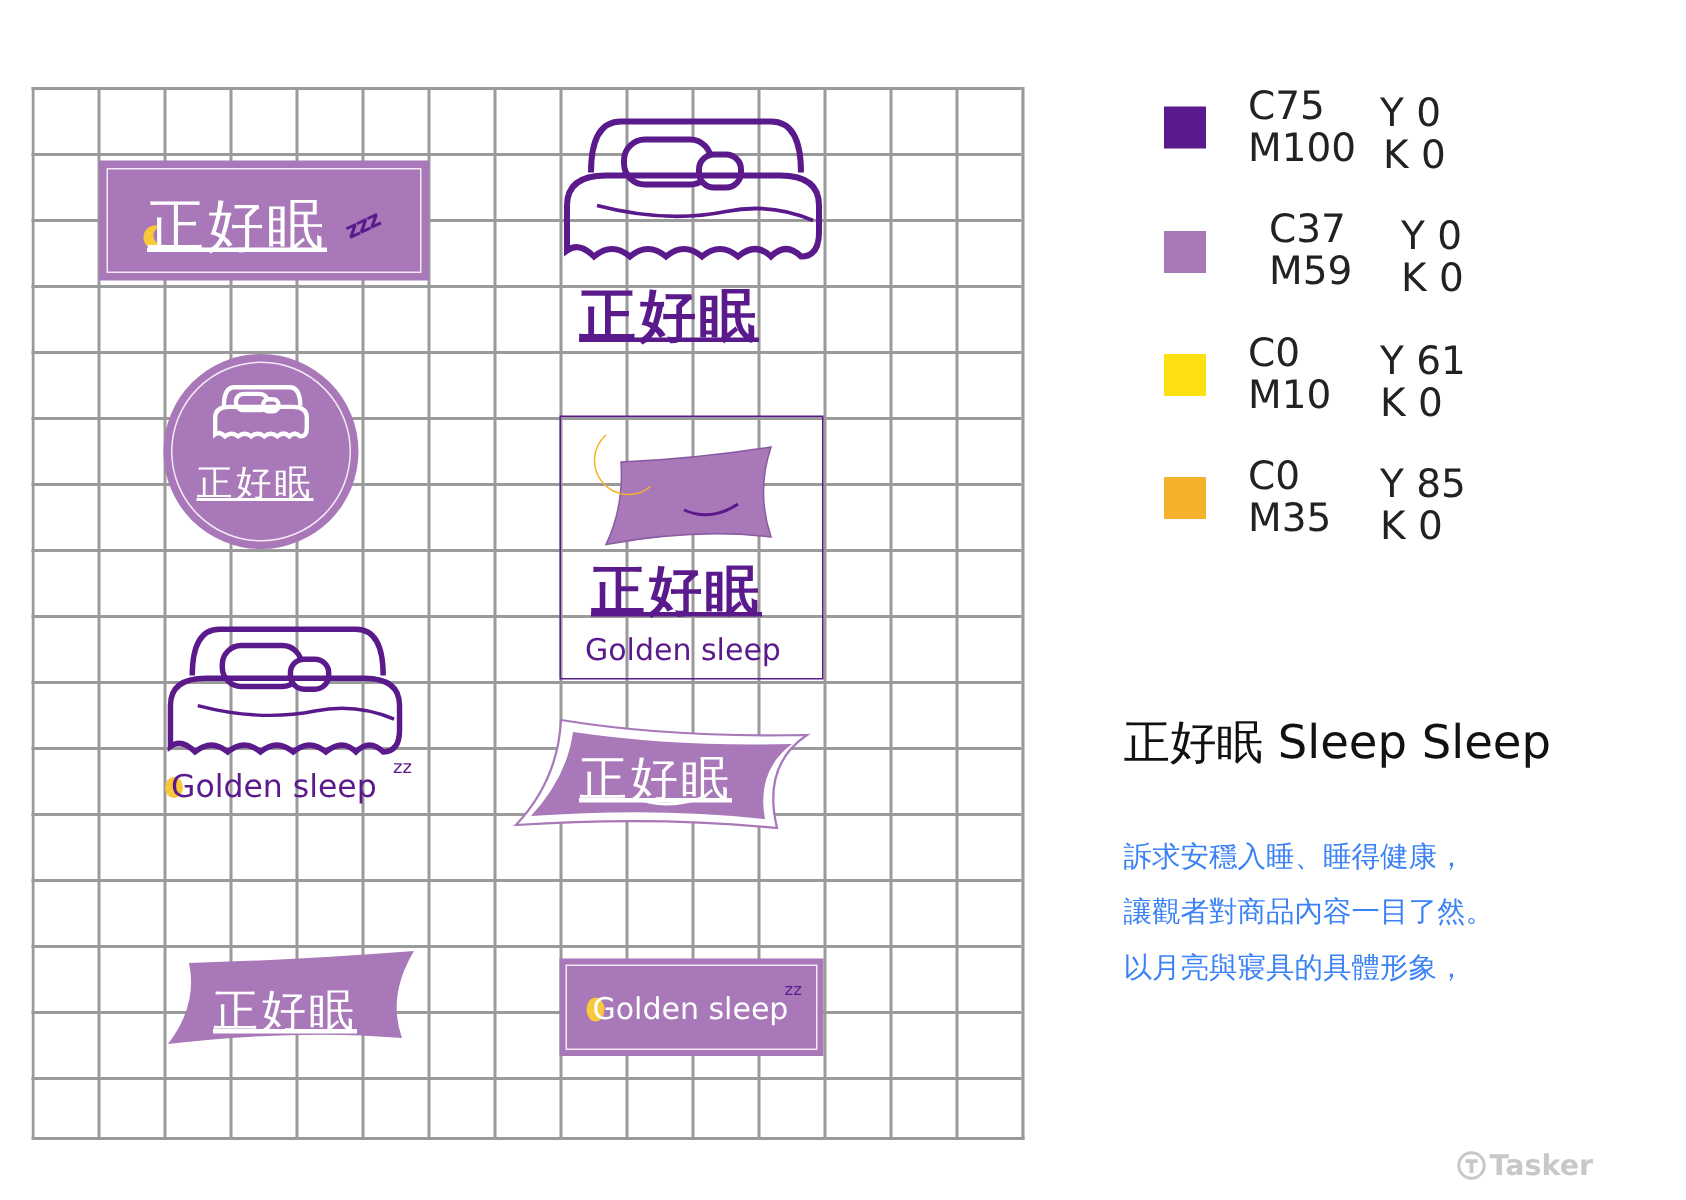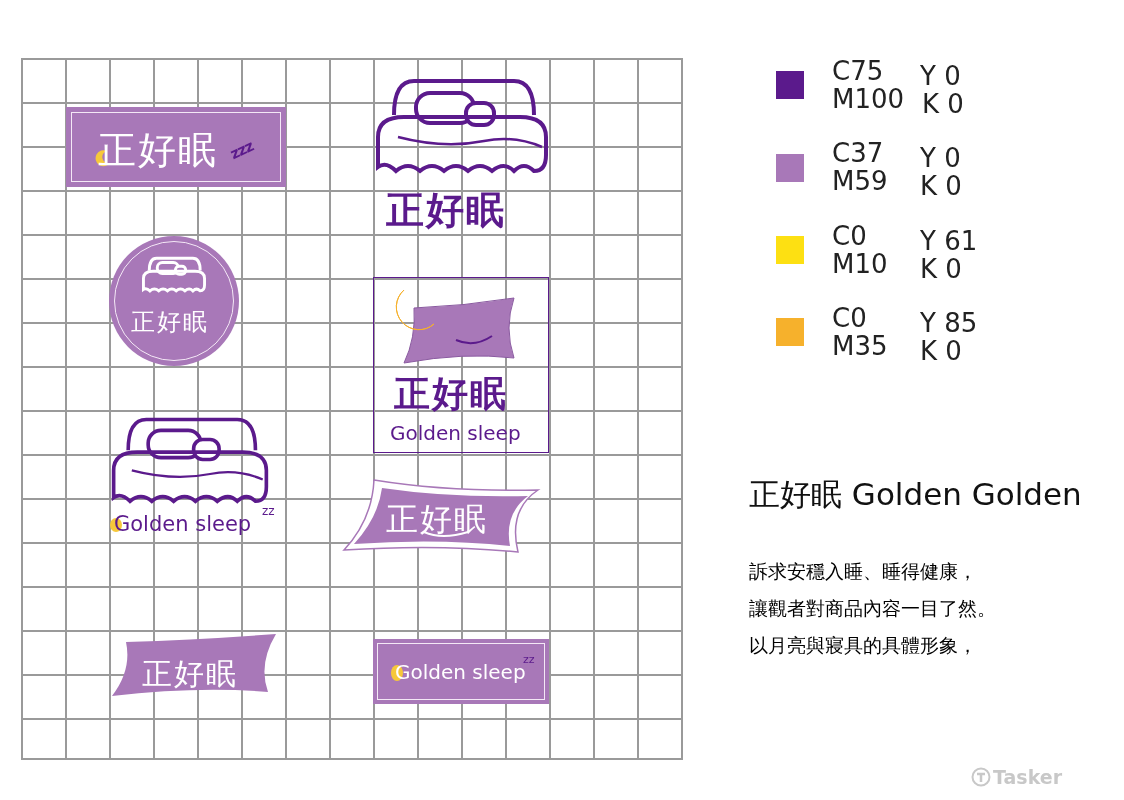--- a/index.html
+++ b/index.html
@@ -3,27 +3,27 @@
 <meta charset="utf-8">
 <style>
   html,body{margin:0;padding:0;background:#ffffff;}
   body{width:1124px;height:800px;position:relative;overflow:hidden;font-family:"DejaVu Sans",sans-serif;color:#1a1a1a;}
   .grid{position:absolute;left:21px;top:58px;width:660px;height:700px;
     background-image:
       linear-gradient(to right,#9a9a9a 2px,transparent 2px),
       linear-gradient(to bottom,#9a9a9a 2px,transparent 2px);
     background-size:44px 44px;border-right:2px solid #9a9a9a;border-bottom:2px solid #9a9a9a;box-sizing:content-box;}
   .logo{position:absolute;}
-  .cjk{font-family:"DejaVu Sans",sans-serif;letter-spacing:2px;}
+  .cjk{font-family:"DejaVu Sans",sans-serif;letter-spacing:2px;text-decoration:underline;}
   .lat{font-family:"DejaVu Sans",sans-serif;}
   .swatch{position:absolute;left:776px;width:28px;height:28px;}
   .cmyk{position:absolute;left:832px;font-size:26px;line-height:28px;font-family:"DejaVu Sans",sans-serif;color:#222;}
   .cmyk .col2{position:absolute;left:88px;top:5px;white-space:nowrap;}
   .title{position:absolute;left:749px;top:474px;font-size:31px;font-family:"DejaVu Sans",sans-serif;color:#111;white-space:nowrap;}
-  .desc{position:absolute;left:749px;top:553px;font-size:19px;line-height:37px;color:#000000;}
+  .desc{position:absolute;left:749px;top:553px;font-size:19px;line-height:37px;color:#3b82f6;}
   .desc div{white-space:nowrap;}
   .watermark{position:absolute;left:971px;top:766px;font-size:19px;font-weight:bold;color:#c8c8c8;display:flex;align-items:center;gap:2px;}
 </style>
 </head>
 <body>
 
 <div class="grid"></div>
 
 <div class="logo" style="left:66px;top:107px;width:220px;height:80px;background:#a878b8;">
   <div style="position:absolute;left:5px;top:5px;right:5px;bottom:5px;border:1.5px solid #f4e8f6;"></div>
@@ -108,21 +108,21 @@
   <div class="cmyk" style="top:57px;">
     <div>C75</div>
       <div>M100</div>
     <div class="col2">
         <div>Y 0</div>
         <div style="padding-left:2px;">K 0</div>
       </div>
   </div>
 
   <div class="swatch" style="top:154px;background:#a878b8;"></div>
-  <div class="cmyk" style="top:139px;">
+  <div class="cmyk" style="top:139px;margin-left:14px;">
     <div>C37</div>
       <div>M59</div>
     <div class="col2">
         <div>Y 0</div>
         <div>K 0</div>
       </div>
   </div>
 
   <div class="swatch" style="top:236px;background:#fde012;"></div>
   <div class="cmyk" style="top:222px;">
@@ -138,21 +138,21 @@
   <div class="cmyk" style="top:304px;">
     <div>C0</div>
       <div>M35</div>
     <div class="col2">
         <div>Y 85</div>
         <div>K 0</div>
       </div>
   </div>
 </div>
 
-<div class="title">正好眠 Golden Golden</div>
+<div class="title">正好眠 Sleep Sleep</div>
 <div class="desc">
   <div>訴求安穩入睡、睡得健康，</div>
   <div>讓觀者對商品內容一目了然。</div>
   <div>以月亮與寢具的具體形象，</div>
 </div>
 
 <div class="watermark">
   <svg width="20" height="20" viewBox="0 0 20 20">
     <circle cx="10" cy="10" r="8.5" fill="none" stroke="#c8c8c8" stroke-width="2"></circle>
     <path d="M6 7 H14 M10 7 V15" stroke="#c8c8c8" stroke-width="2.5"></path>

